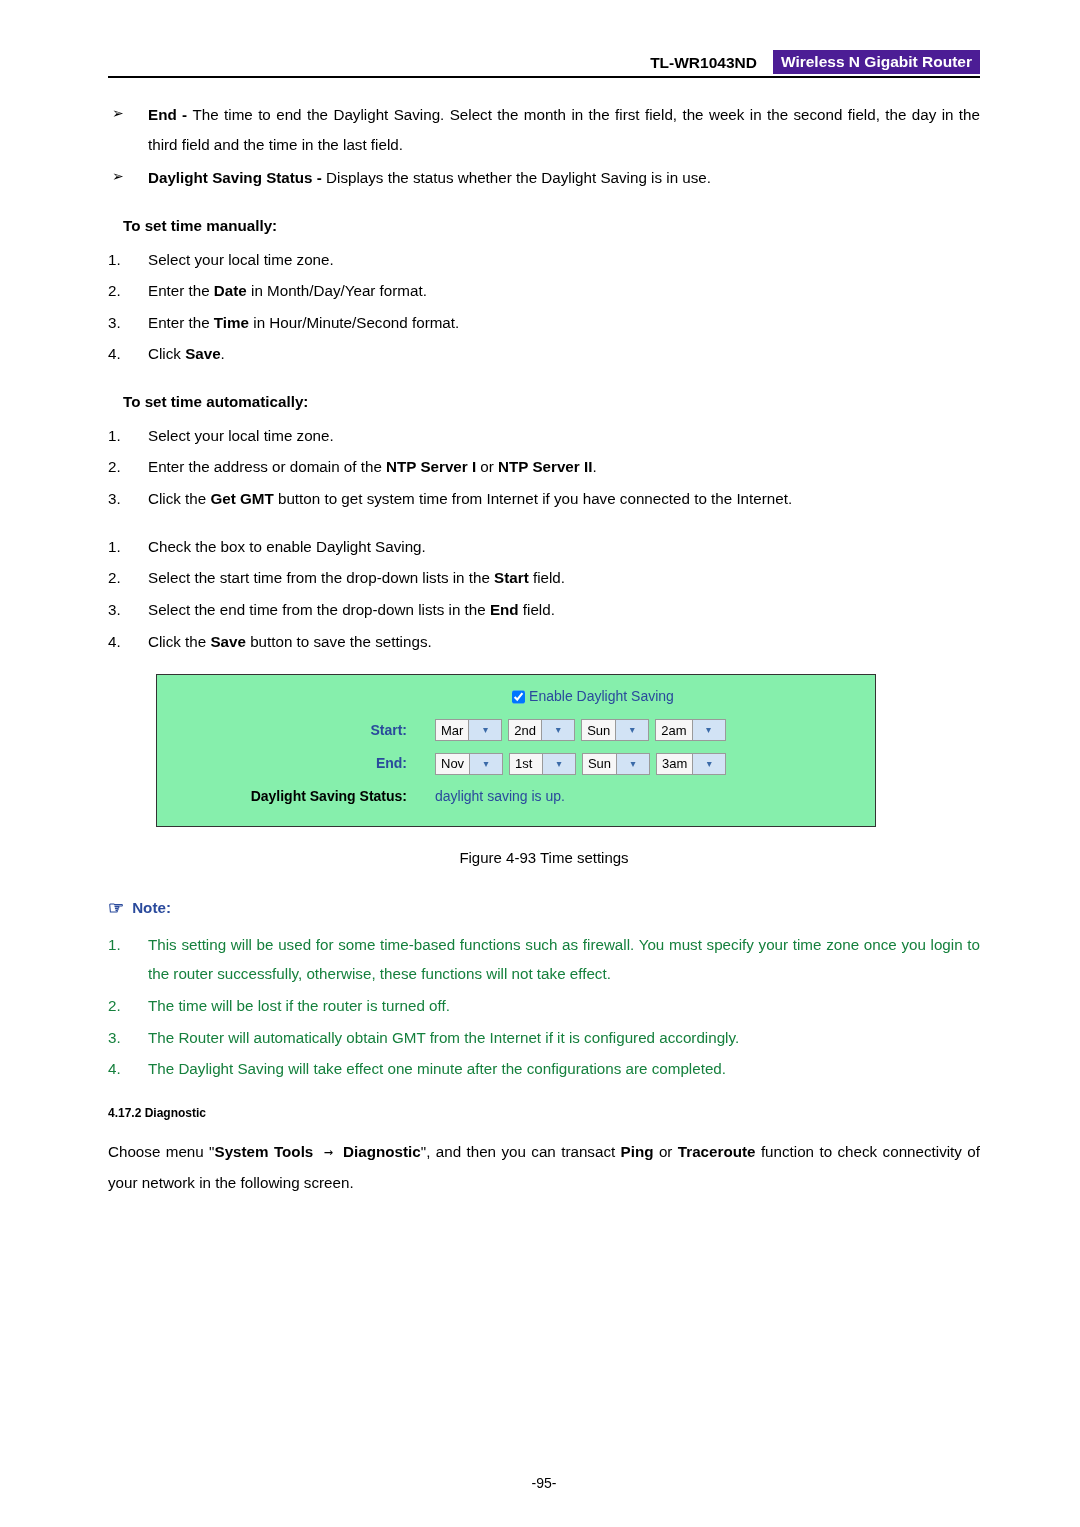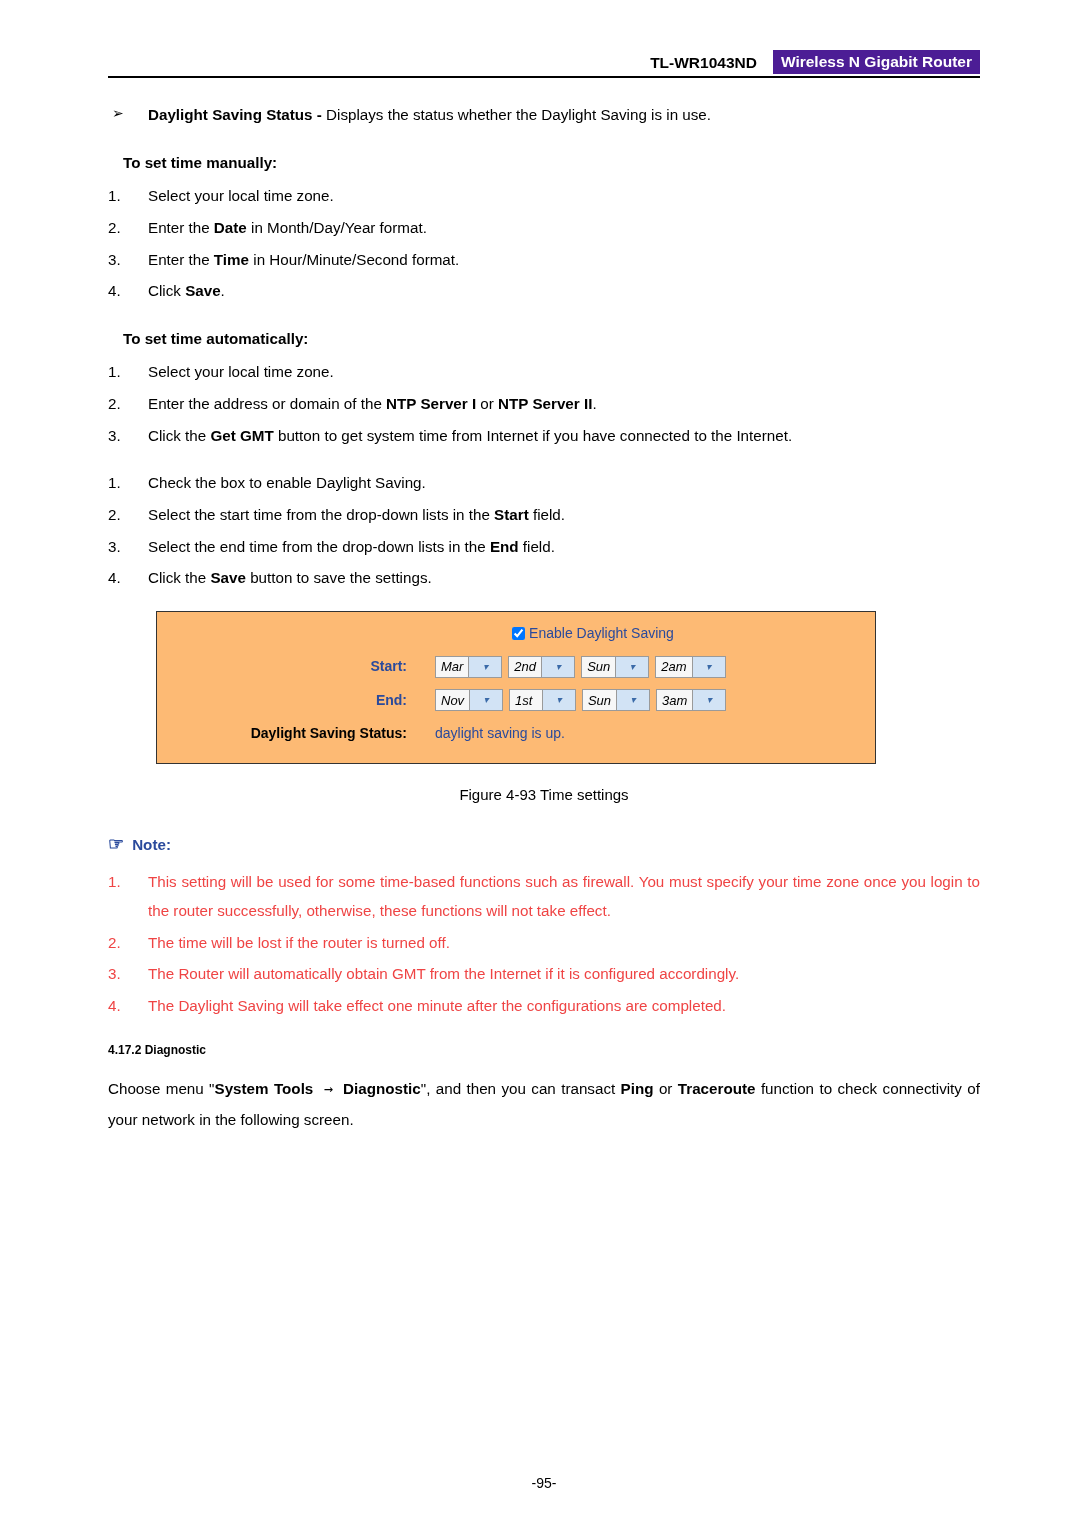--- a/index.html
+++ b/index.html
@@ -81,21 +81,21 @@
   .num-list li::before {
     content: counter(n) ".";
     position: absolute;
     left: 0;
     top: 0;
   }
   .figure-box {
     margin: 10px auto 8px 48px;
     width: 720px;
     border: 1px solid #333;
-    background: #fdba74;
+    background: #86efac;
     padding: 8px 10px 10px 10px;
     box-sizing: border-box;
   }
   .fig-row {
     display: flex;
     align-items: center;
     margin: 6px 0;
     font-size: 14px;
   }
   .fig-label {
@@ -117,21 +117,20 @@
   .fig-check input { margin-right: 4px; }
   .dd {
     display: inline-flex;
     align-items: center;
     border: 1px solid #9a9a9a;
     background: #f7f7f7;
     height: 20px;
     margin-right: 2px;
     font-size: 13px;
     color: #000;
-    font-style: italic;
   }
   .dd span {
     padding: 0 5px;
     min-width: 22px;
   }
   .dd .ar {
     background: #d2e3f5;
     border-left: 1px solid #9a9a9a;
     width: 16px;
     height: 100%;
@@ -159,21 +158,21 @@
     margin: 4px 0 4px 0;
   }
   .note-head .hand {
     font-size: 18px;
   }
   .note-list {
     margin: 0 0 18px 0;
     padding: 0;
     list-style: none;
     counter-reset: m;
-    color: #ef4444;
+    color: #15803d;
   }
   .note-list li {
     position: relative;
     padding-left: 40px;
     margin-bottom: 2px;
     counter-increment: m;
     text-align: justify;
   }
   .note-list li::before {
     content: counter(m) ".";
@@ -203,20 +202,23 @@
 <div class="page">
 
   <div class="hdr">
     <span class="hdr-model">TL-WR1043ND</span>
     <span class="hdr-title">Wireless N Gigabit Router</span>
   </div>
 
   <div class="content">
 
     <ul class="bullet-list">
+      <li>
+        <span class="bold">End - </span><span>The time to end the Daylight Saving. Select the month in the first field, the week in the second field, the day in the third field and the time in the last field.</span>
+      </li>
       <li>
         <span class="bold">Daylight Saving Status - </span><span>Displays the status whether the Daylight Saving is in use.</span>
       </li>
     </ul>
 
     <div class="sub-head">To set time manually:</div>
     <ol class="num-list">
       <li>Select your local time zone.</li>
       <li>
         <span>Enter the </span><span class="bold">Date</span><span> in Month/Day/Year format.</span>

